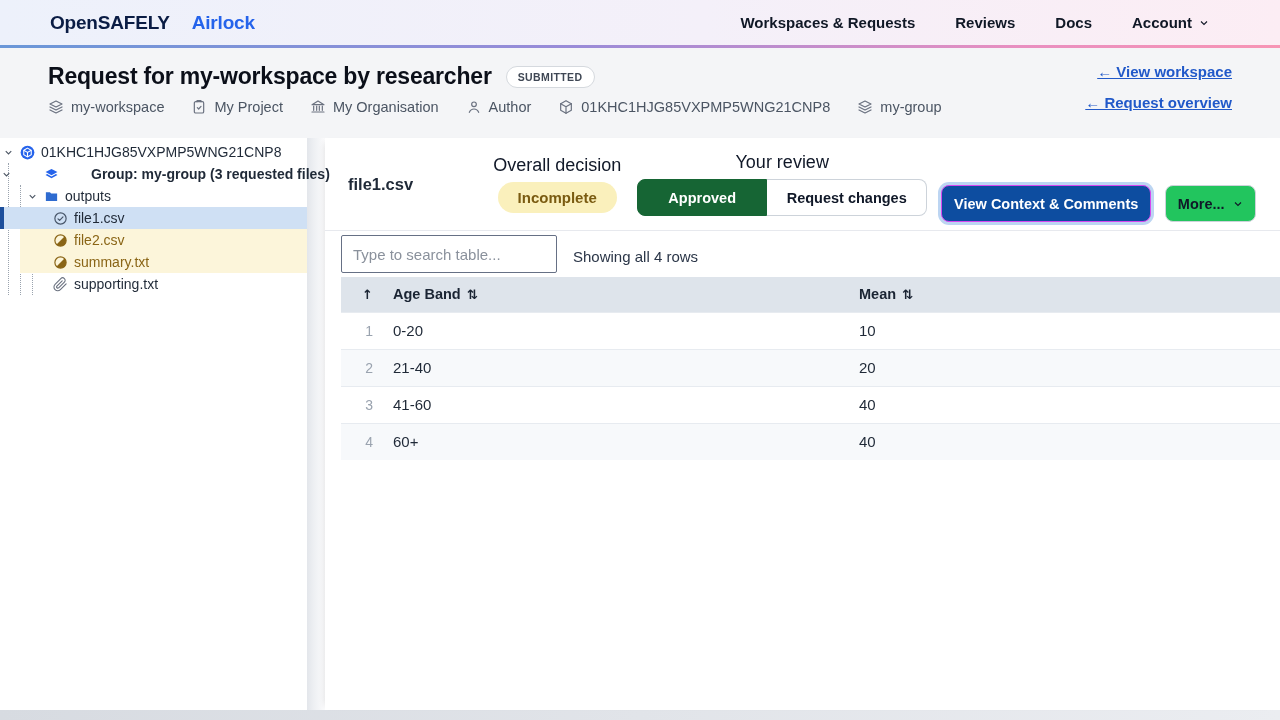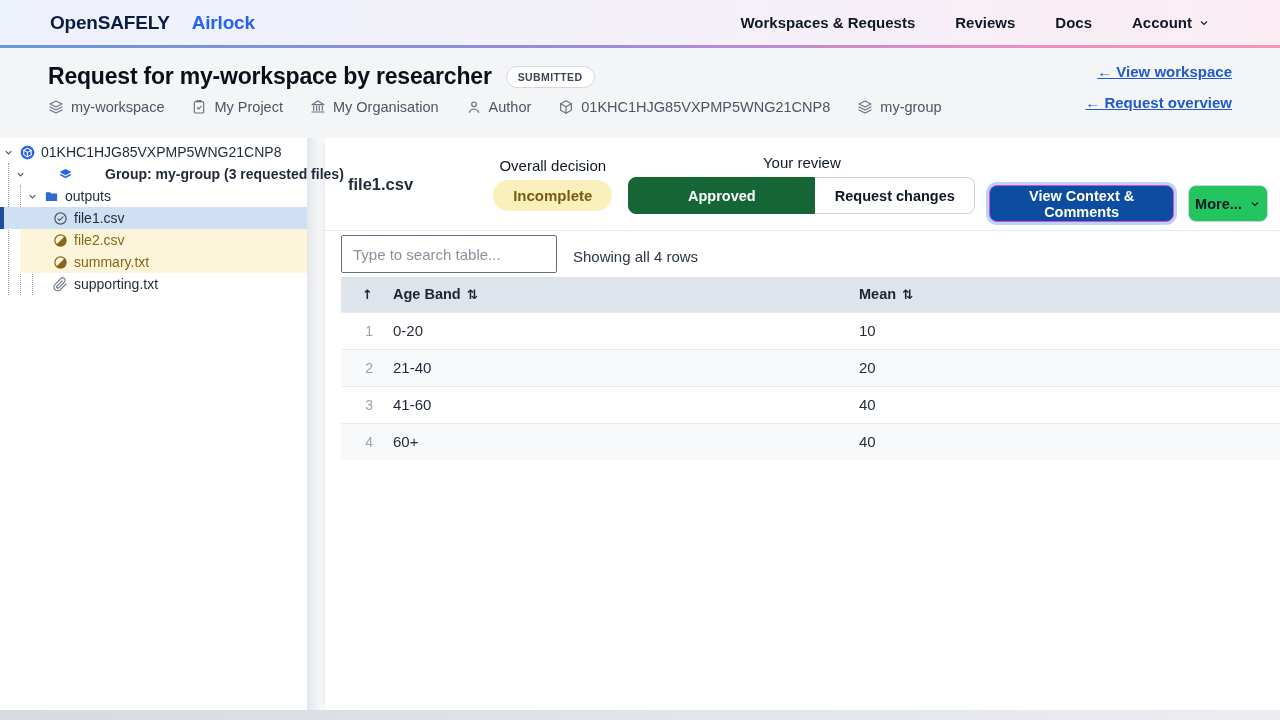--- a/index.html
+++ b/index.html
@@ -46,41 +46,41 @@
   .tree { position:relative; padding-top:3px; }
   .guide { position:absolute; width:0; border-left:1px dotted #9aa3ae; z-index:0; }
   .g1 { left:8px;  top:25px; height:132px; }
   .g2 { left:20px; top:47px; height:110px; }
   .g3 { left:32px; top:69px; height:88px; }
   .trow { position:relative; z-index:1; height:22px; display:flex; align-items:center; gap:6px;
           font-size:14px; color:#1f2937; cursor:pointer; white-space:nowrap; }
   .trow .tchev { width:11px; height:11px; stroke:#4b5563; stroke-width:2.4; fill:none; flex:none; }
   .trow svg.ticon { width:15px; height:15px; flex:none; }
   .lvl0 { padding-left:3px; }
-  .lvl1 { padding-left:15px; font-weight:700;gap:32px; }
+  .lvl1 { padding-left:1px; font-weight:700;gap:32px; }
   .lvl2 { padding-left:27px; }
   .lvl3 { padding-left:53px; }
   .trow.selected { background:#cfe0f4; }
   .trow.selected::before { content:""; position:absolute; left:0; top:0; bottom:0; width:4px; background:#1d4f9c; }
   .trow.pending { background:linear-gradient(90deg,transparent 0 20px,#fcf5da 20px); color:#8a6516; }
 
   
   .file-header { height:93px; border-bottom:1px solid #e7e9ee; display:flex; align-items:center;
                  padding:0 12px 0 23px; }
   .file-title { font-size:16.5px; font-weight:700; color:#1f2937; }
   .stack { display:flex; flex-direction:column; align-items:center; gap:6px; }
-  .small-label { font-size:15px; font-weight:500; color:#101828; }
+  .small-label { font-size:18px; font-weight:500; color:#101828; }
   .decision { margin-left:80px; }
   .pill { background:#faf0bc; color:#7a5b11; font-size:15px; font-weight:600;
           padding:7px 20px; border-radius:999px; }
   .review { margin-left:16px; }
   .seg { display:flex; }
   .btn { height:37px; display:flex; align-items:center; justify-content:center;
          font-size:14.5px; font-weight:600; cursor:pointer; font-family:inherit; }
-  .btn-approved { width:187px; background:#166534; color:#ffffff; border:1px solid #166534;
+  .btn-approved { width:130px; background:#166534; color:#ffffff; border:1px solid #166534;
                   border-radius:8px 0 0 8px; }
   .btn-reqchg  { width:160px; background:#ffffff; color:#101828; border:1px solid #cdd3da;
                  border-left:none; border-radius:0 8px 8px 0; }
   .btn-context { margin-left:14px; width:210px; background:#0d4da0; color:#ffffff;
                  border:1px solid #d946ef; border-radius:8px;
                  box-shadow:0 0 0 3px #bcd5f2; font-weight:700; }
   .btn-more { margin-left:14px; width:91px; background:#22c55e; color:#101828;
               border:1px solid #cdd3da; border-radius:8px; gap:7px; }
   .btn-more .chev { stroke:#101828; }
 

